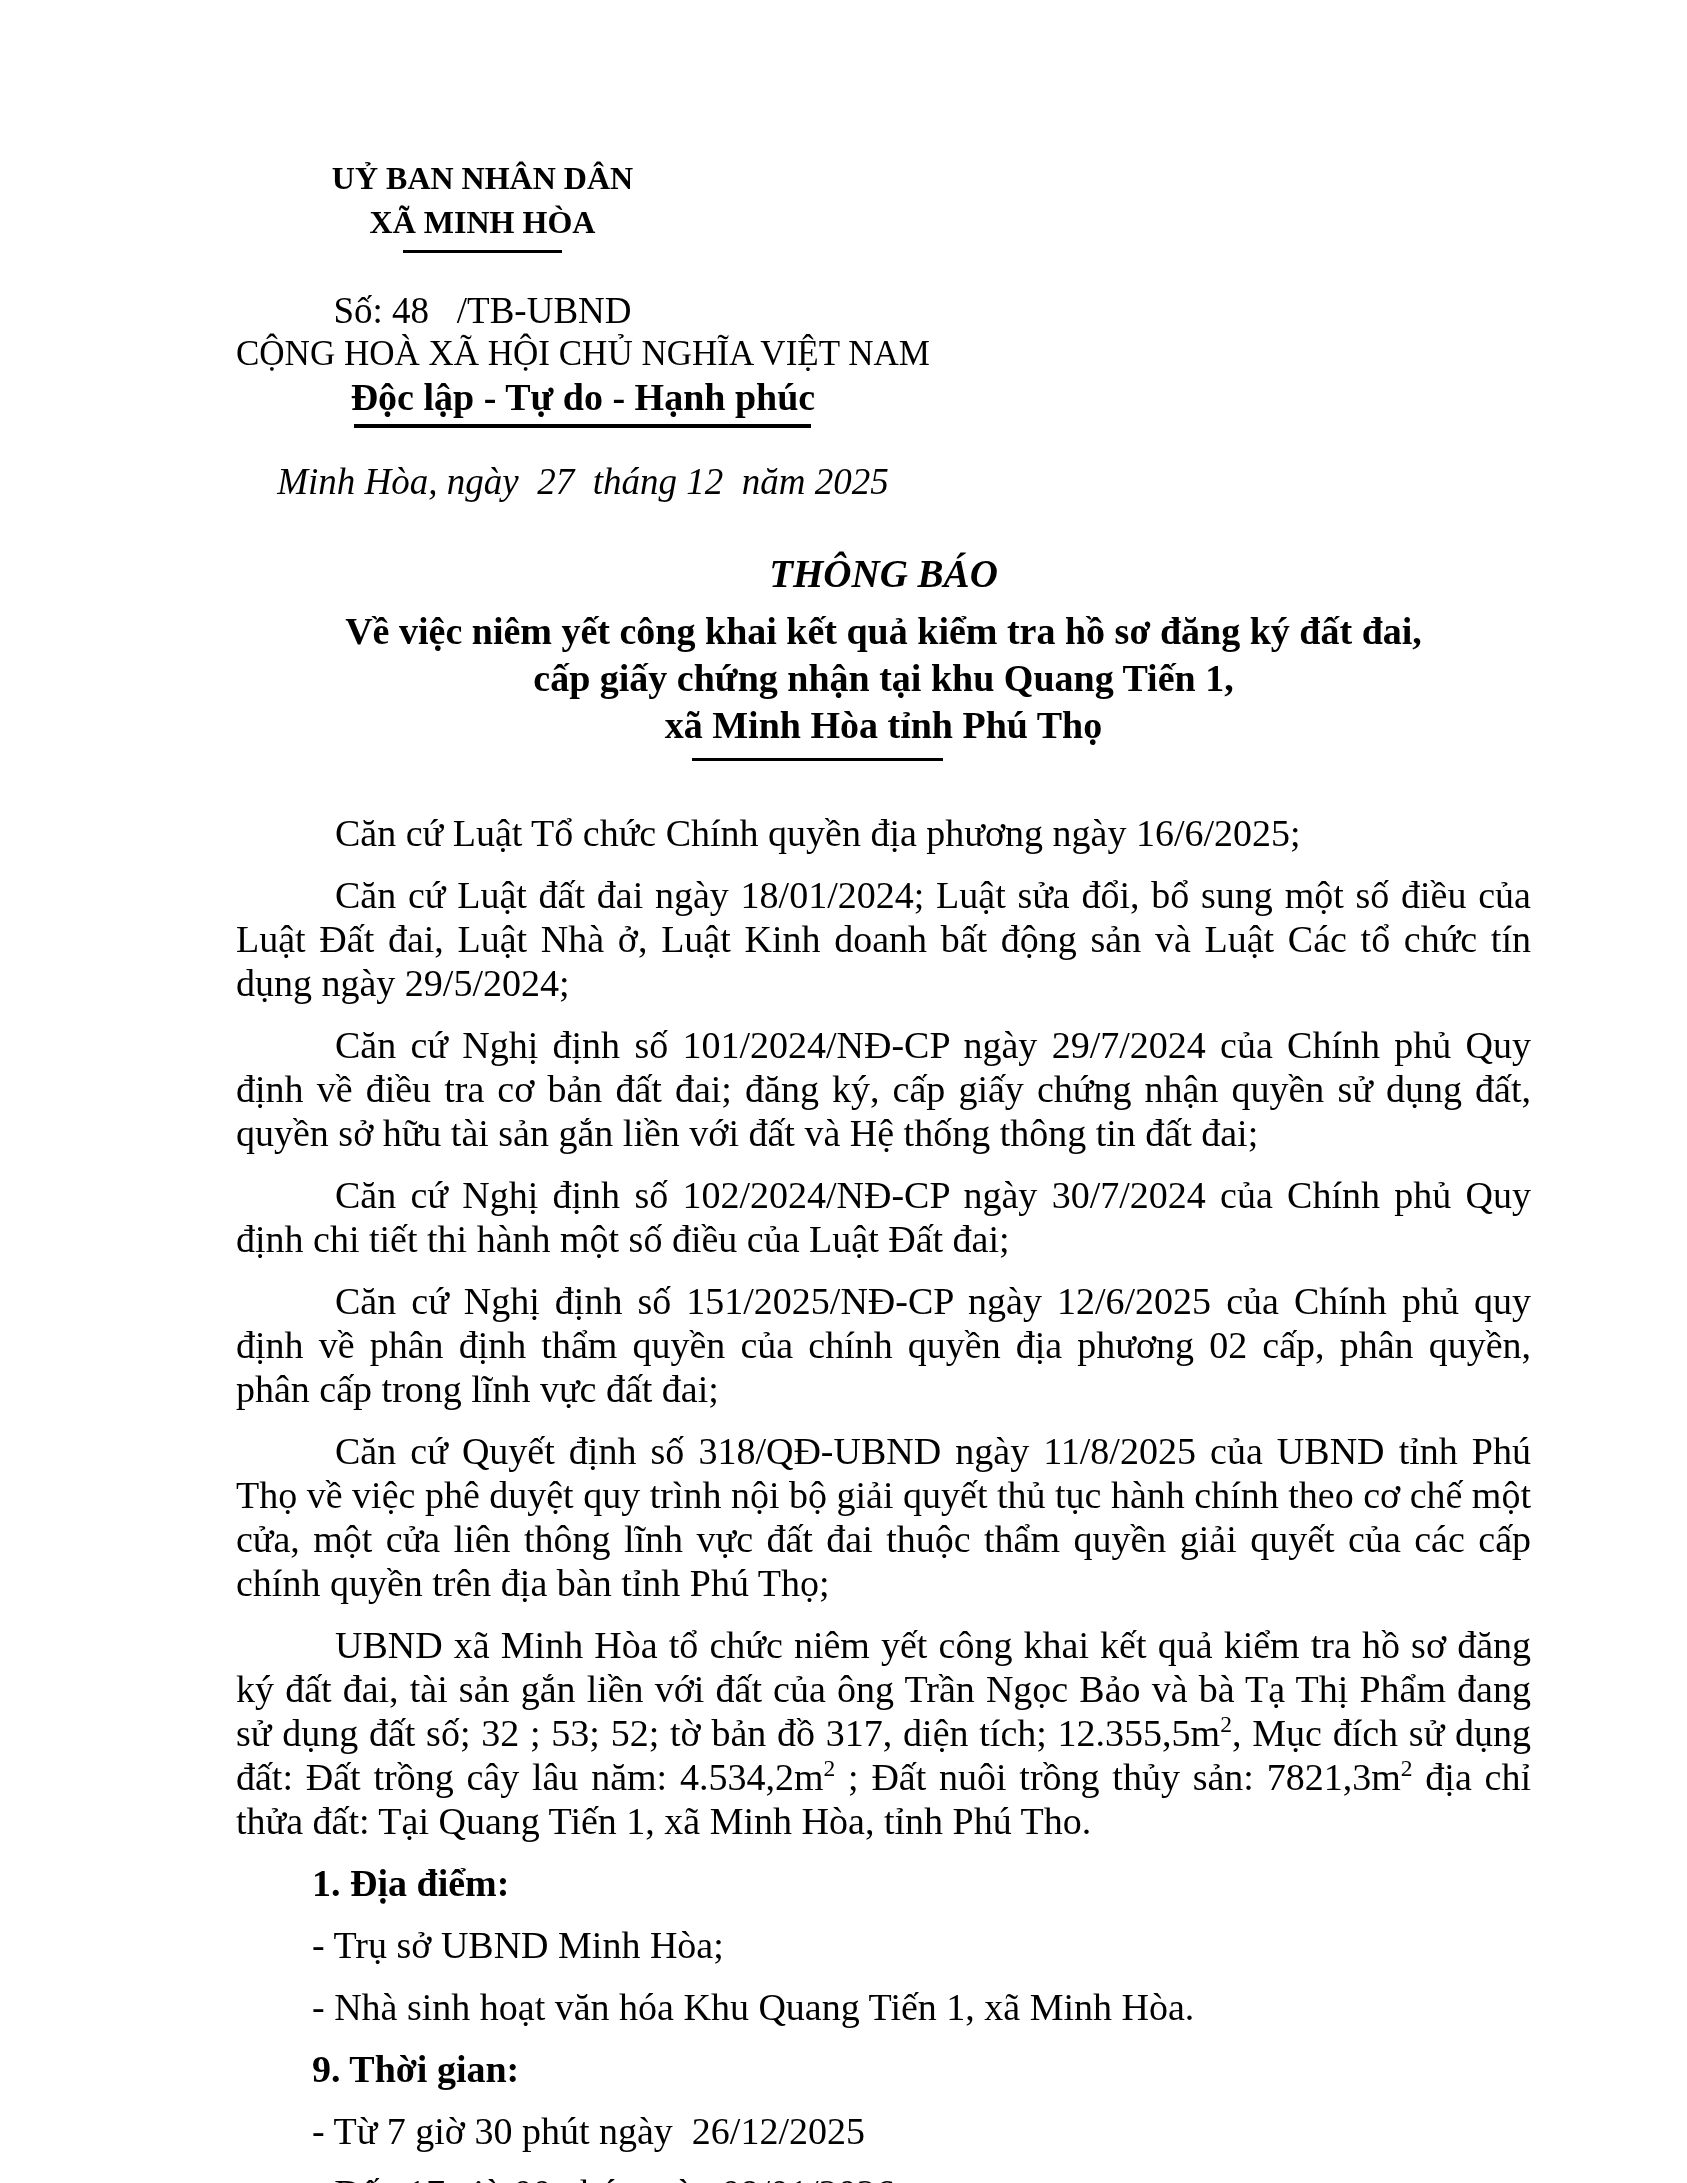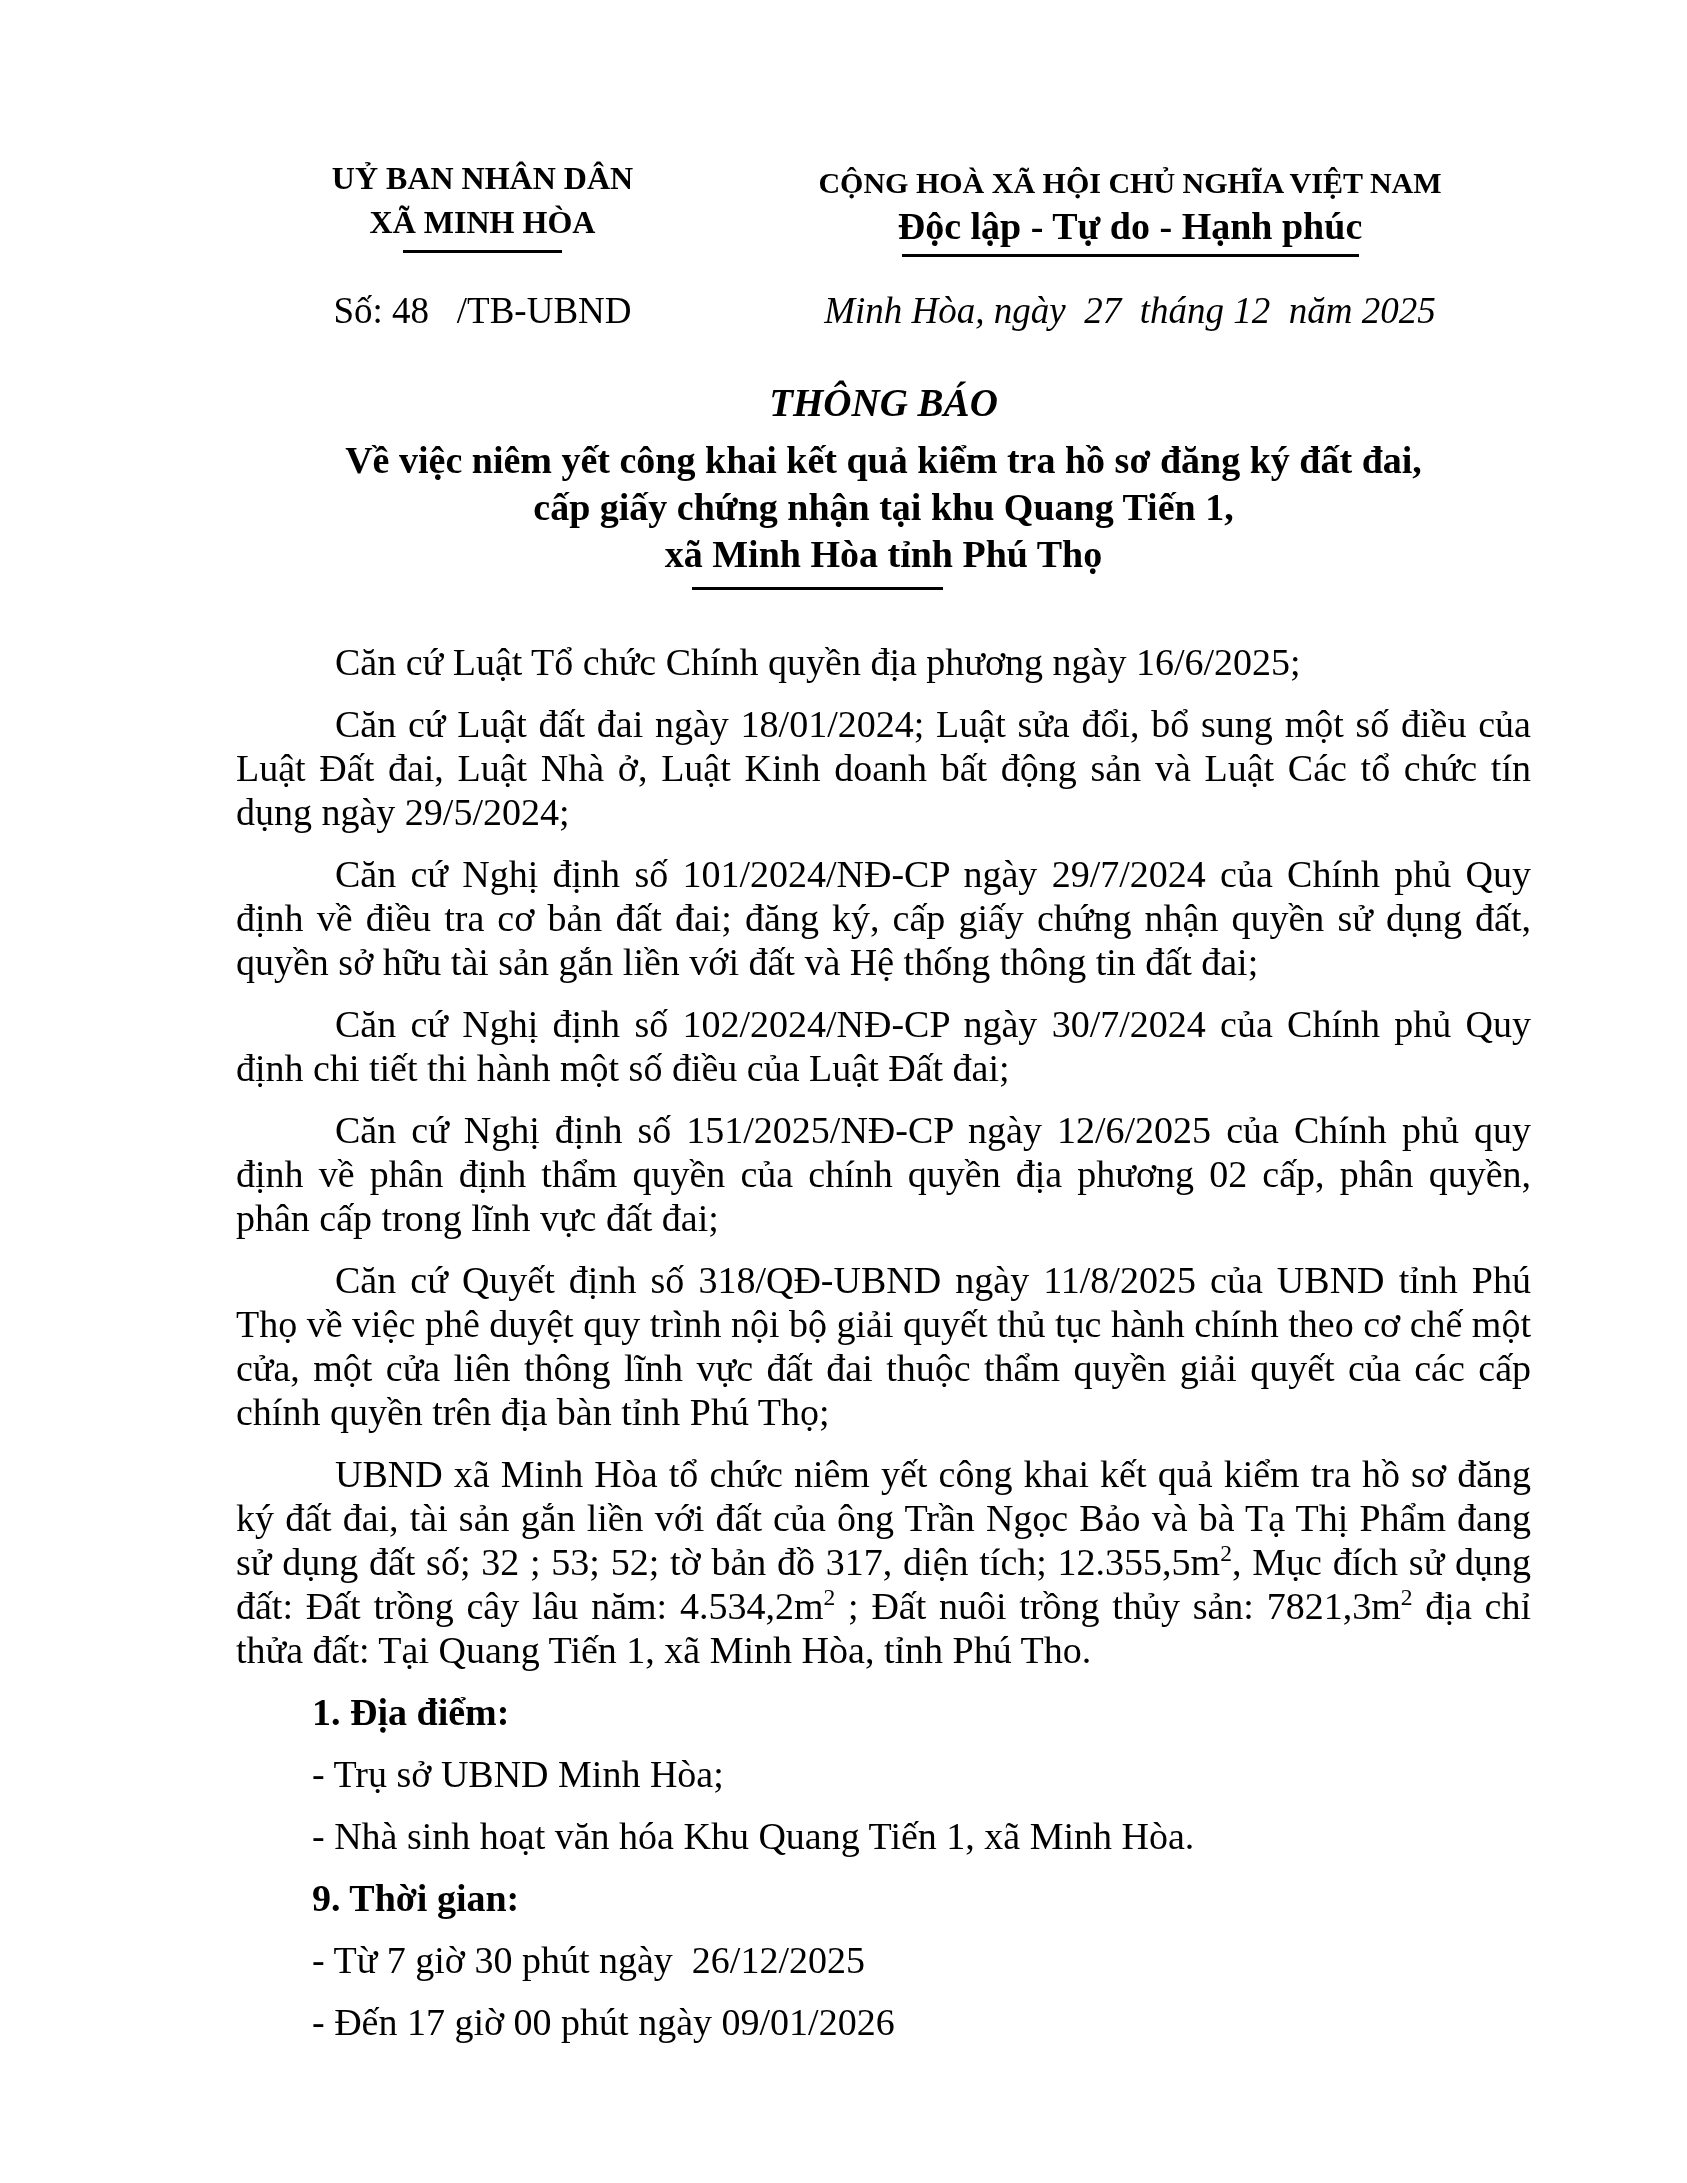--- a/index.html
+++ b/index.html
@@ -7,30 +7,30 @@
     position:relative;
     width:1687px;height:2183px;
     background:#ffffff;color:#000000;
     font-family:"Liberation Serif","DejaVu Serif",serif;
     overflow:hidden;
   }
   .content{position:absolute;left:236px;top:155px;width:1295px;}
   .prewrap{white-space:pre-wrap;}
 
   
-  .hdr{display:flex;flex-direction:row;align-items:flex-end;}
+  .hdr{display:flex;flex-direction:column;align-items:flex-start;}
   .hdr-left{width:493px;text-align:center;flex:0 0 auto;}
   .hdr-right{flex:1 1 auto;text-align:center;}
   .org-line1{font-size:32px;font-weight:bold;line-height:46px;}
   .org-line2{font-size:32px;font-weight:bold;line-height:42px;}
   .rule{background:#000;height:3.3px;}
   .rule-left{width:159px;margin:6.6px auto 0 auto;}
   .rule-right{width:457px;margin:6.6px auto 0 auto;}
   .doc-number{font-size:37px;line-height:40px;margin-top:38px;}
-  .nat-line1{font-size:30px;font-weight:bold;line-height:46px;}
+  .nat-line1{font-size:35px;font-weight:normal;line-height:46px;}
   .nat-line2{font-size:38px;font-weight:bold;line-height:41px;}
   .date-line{font-size:37px;font-style:italic;line-height:40px;margin-top:34px;}
 
   
   .title-block{margin-top:50px;text-align:center;}
   .title-main{font-size:39px;font-weight:bold;line-height:44px;margin-bottom:12px;font-style:italic;}
   .title-sub{font-size:38px;font-weight:bold;line-height:47px;}
   .rule-title{width:251px;height:3.3px;background:#000;margin:9.3px auto 0 auto;transform:translateX(-66px);}
 
   

